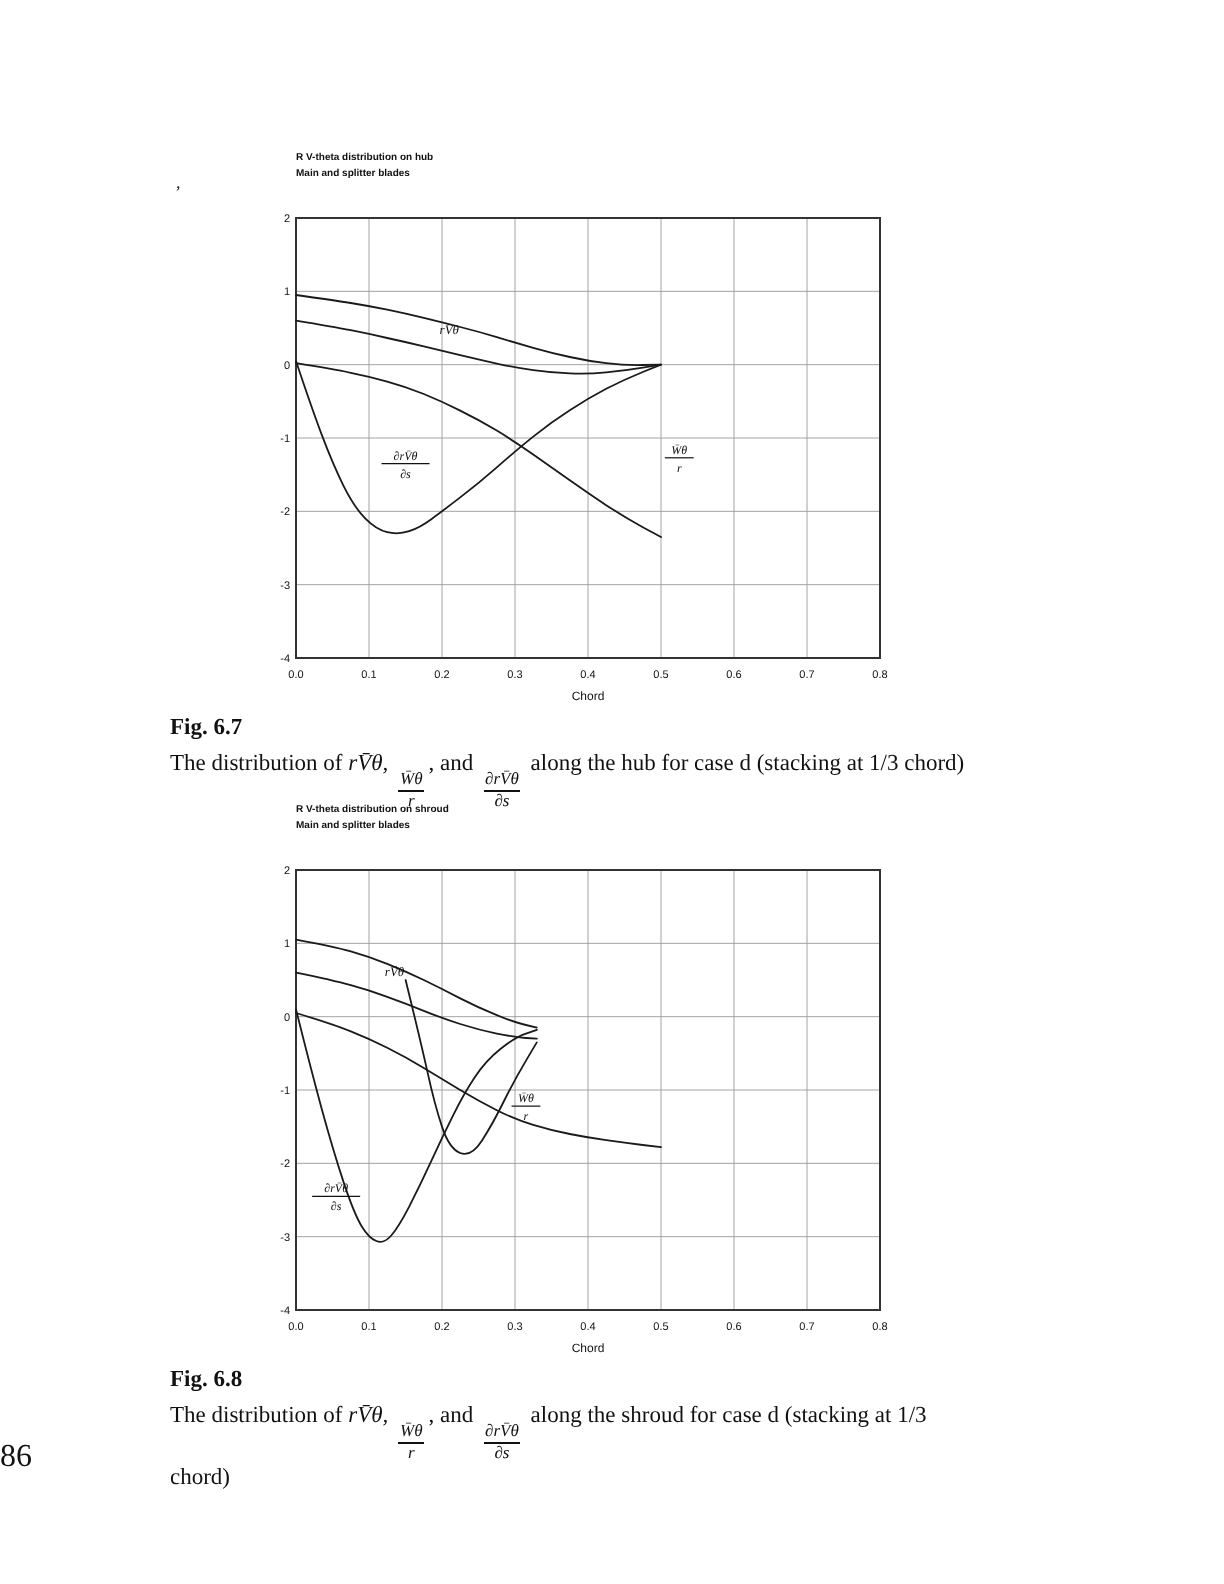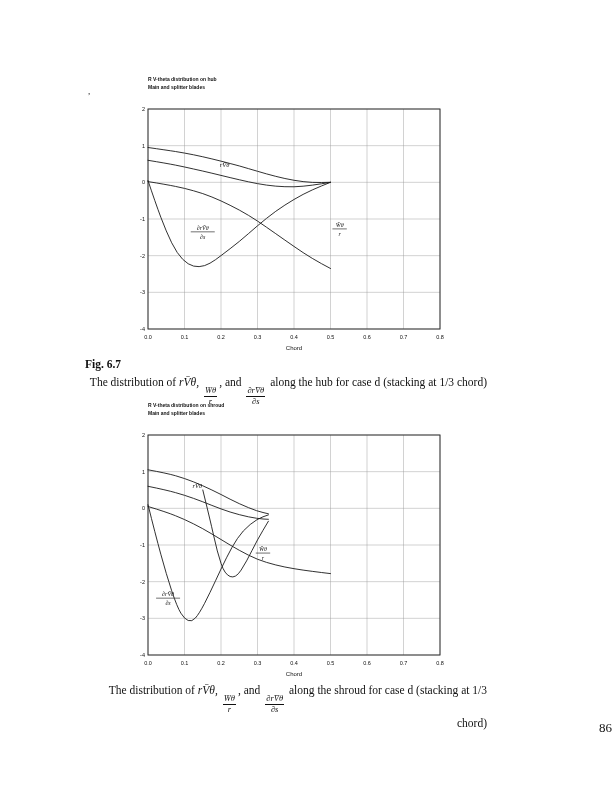--- a/index.html
+++ b/index.html
@@ -12,29 +12,29 @@
   .fig2{top:402px;}
   .chart-header{
     margin-left:28px;font-family:"Liberation Sans", sans-serif;
     font-size:5px;line-height:1.5;color:#111;margin-bottom:12px;font-weight:bold;
   }
   svg.chart{display:block;}
   .caption{position:absolute;left:85px;width:480px;display:flex;font-size:11.5px;line-height:1.55;flex-direction:column;}
   .cap1{top:356px;}
   .cap2{top:682px;}
   .cap-label{width:63px;flex:none;font-weight:600;}
-  .cap-body{width:402px;text-align:right;}
+  .cap-body{width:402px;}
   .cap-body span{white-space:pre-wrap;}
   .mi{font-style:italic;}
   .frac{
     display:inline-flex;flex-direction:column;align-items:center;
     vertical-align:-7px;font-size:8.5px;line-height:1.15;font-style:italic;margin:0 2px;
   }
   .frac .num{border-bottom:1px solid #111;padding:0 1px;}
-  .pagenum{position:absolute;top:720px;left:0;width:612px;text-align:right;font-size:13px;}
+  .pagenum{position:absolute;top:720px;left:0;width:612px;text-align:left;font-size:16px;}
   .stray{position:absolute;left:88px;top:86px;font-size:9px;color:#222;}
 </style>
 </head>
 <body>
 
 <div class="stray">,</div>
 
 <section class="figure fig1">
   <div class="chart-header">
     <div>R V-theta distribution on hub</div>
@@ -159,16 +159,17 @@
       </g>
       <g font-family="Liberation Serif, serif" font-style="italic" fill="#111">
         <text x="142.975" y="122.06666666666666" text-anchor="middle" font-size="6">W̄θ</text>
         <line x1="135.775" y1="124.06666666666666" x2="150.17499999999998" y2="124.06666666666666" stroke="#111" stroke-width="0.6"></line>
         <text x="142.975" y="131.06666666666666" text-anchor="middle" font-size="6">r</text>
       </g>
     </svg>
 </section>
 
 <div class="caption cap2">
+  <span class="cap-label">Fig. 6.8</span>
   <span class="cap-body"><span>The distribution of </span><span class="mi">rV̄θ, </span><span class="frac"><span class="num">W̄θ</span><span class="den">r</span></span><span>, and </span><span class="frac"><span class="num">∂rV̄θ</span><span class="den">∂s</span></span><span> along the shroud for case d (stacking at 1/3 chord)</span></span>
 </div>
 
 <div class="pagenum">86</div>
 
 </body></html>

